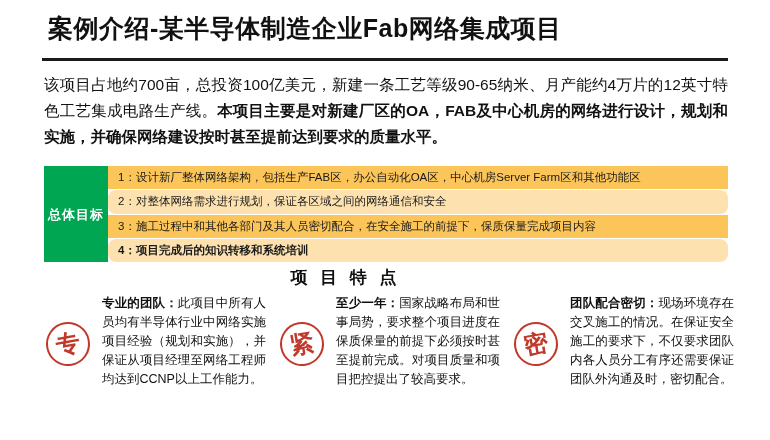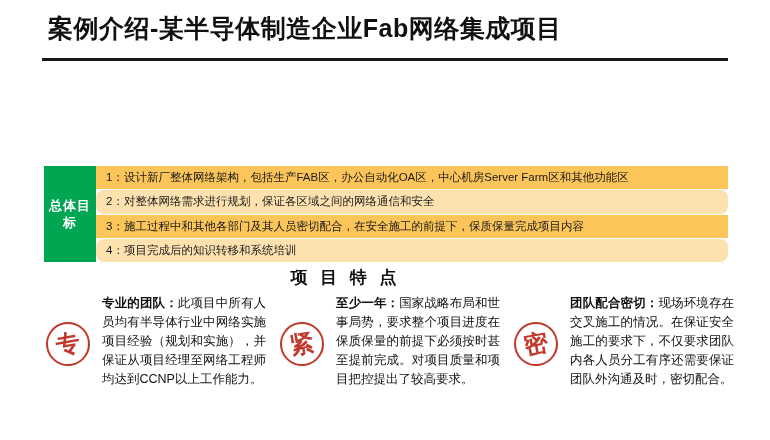--- a/index.html
+++ b/index.html
@@ -54,21 +54,21 @@
   
   .goals {
     position: absolute;
     left: 44px;
     top: 166px;
     width: 684px;
     height: 96px;
     display: flex;
   }
   .goals-label {
-    width: 52px;
+    width: 64px;
     background: #00a651;
     color: #ffffff;
     font-size: 13px;
     font-weight: bold;
     display: flex;
     align-items: center;
     justify-content: center;
     line-height: 17px;
     text-align: center;
     letter-spacing: 1px;
@@ -81,21 +81,21 @@
   .goal-row {
     flex: 1;
     display: flex;
     align-items: center;
     padding-left: 10px;
     font-size: 11.5px;
     color: #1a1a1a;
     box-sizing: border-box;
     border-bottom: 1px solid #ffffff;
   }
-  .goal-row:last-child { border-bottom: none; }
+  .goal-row:last-child { border-bottom: none; font-weight: bold; }
   .goal-row.odd { background: #fcc55a; }
   .goal-row.even { background: #fde2b0; border-radius: 8px; }
 
   
   .features-title {
     position: absolute;
     top: 266px;
     left: 0;
     width: 691px;
     text-align: center;
@@ -145,20 +145,23 @@
   .feature-text b { font-weight: bold; }
 </style>
 </head>
 <body>
 
 <div class="slide">
 
   <div class="title">案例介绍-某半导体制造企业Fab网络集成项目</div>
   <div class="title-rule"></div>
 
+  <div class="intro">
+    <span>该项目占地约700亩，总投资100亿美元，新建一条工艺等级90-65纳米、月产能约4万片的12英寸特色工艺集成电路生产线。</span><b>本项目主要是对新建厂区的OA，FAB及中心机房的网络进行设计，规划和实施，并确保网络建设按时甚至提前达到要求的质量水平。</b>
+  </div>
 
   <div class="goals">
     <div class="goals-label">总体目标</div>
     <div class="goals-rows">
       <div class="goal-row odd">1：设计新厂整体网络架构，包括生产FAB区，办公自动化OA区，中心机房Server Farm区和其他功能区</div>
       <div class="goal-row even">2：对整体网络需求进行规划，保证各区域之间的网络通信和安全</div>
       <div class="goal-row odd">3：施工过程中和其他各部门及其人员密切配合，在安全施工的前提下，保质保量完成项目内容</div>
       <div class="goal-row even">4：项目完成后的知识转移和系统培训</div>
     </div>
   </div>

